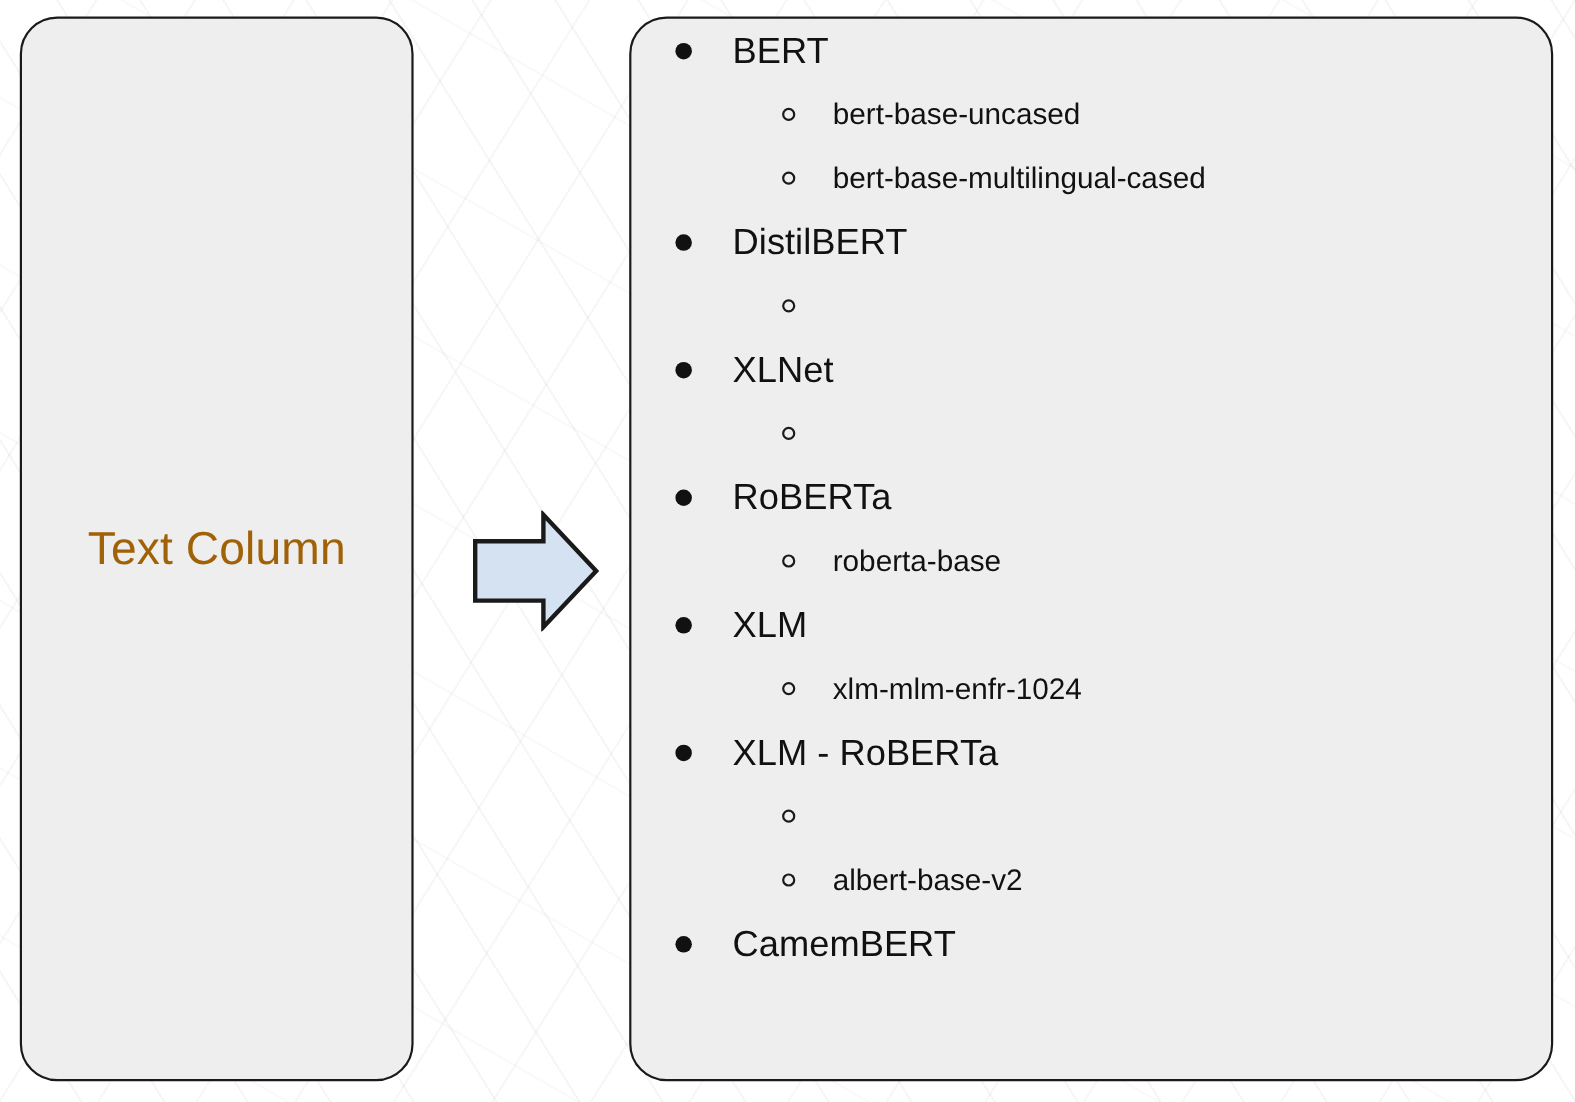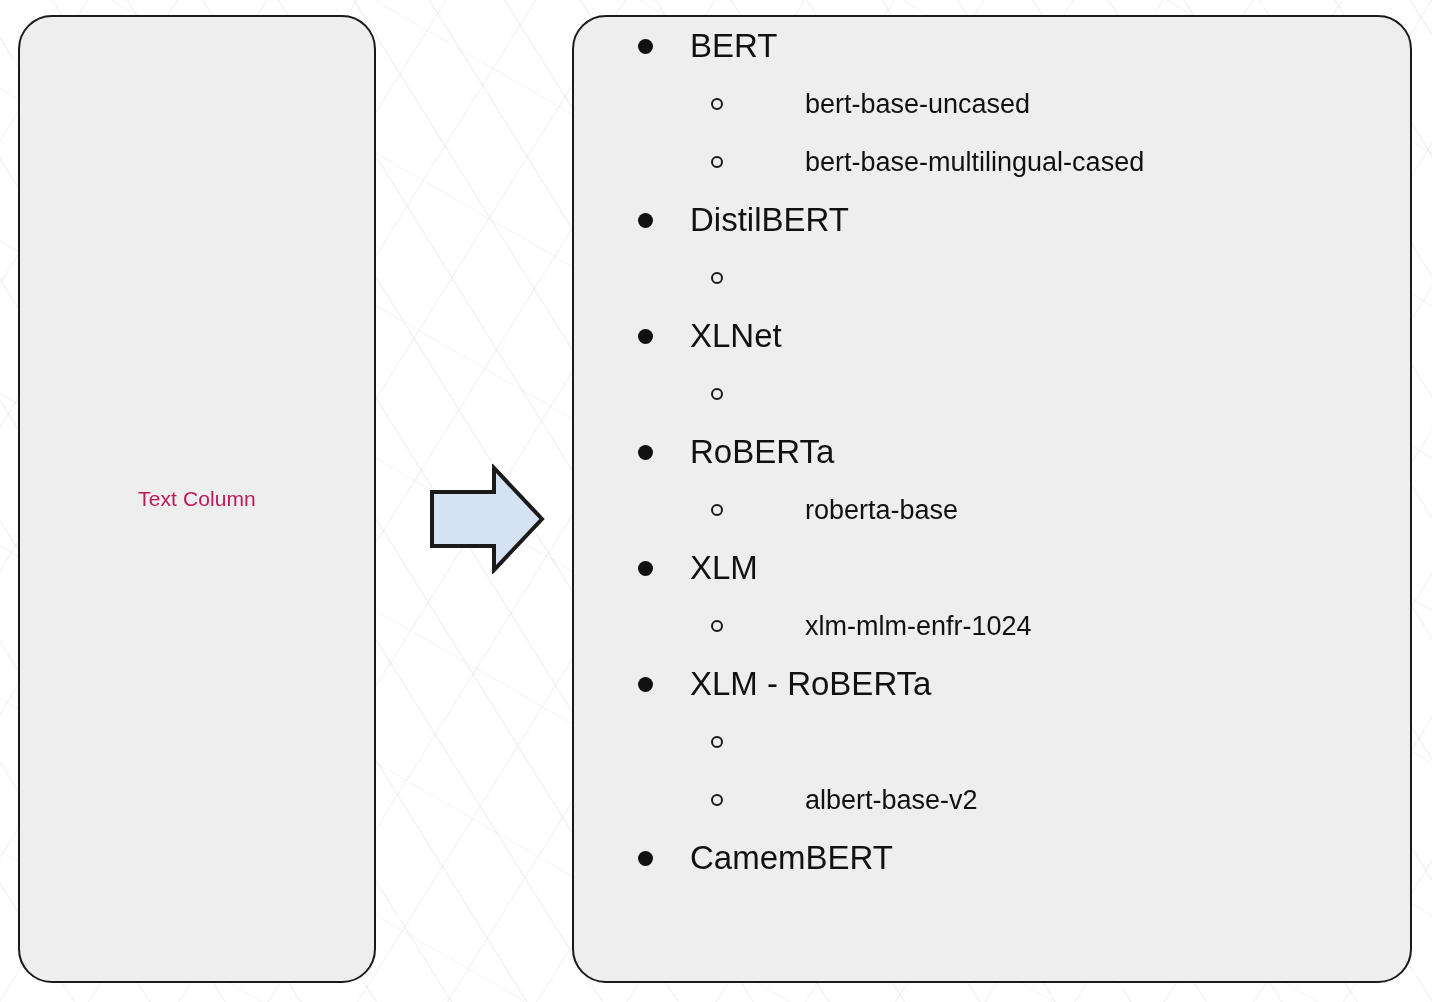--- a/index.html
+++ b/index.html
@@ -47,22 +47,22 @@
   #left-panel {
     left: 18px;
     top: 15px;
     width: 358px;
     height: 968px;
     display: flex;
     align-items: center;
     justify-content: center;
   }
   #left-panel-label {
-    font-size: 21px;
-    color: #be185d;
+    font-size: 42px;
+    color: #a16207;
     letter-spacing: 0.1px;
     white-space: nowrap;
   }
 
   
   #flow-arrow {
     position: absolute;
     left: 428px;
     top: 464px;
     width: 118px;
@@ -91,40 +91,39 @@
     position: relative;
     box-sizing: border-box;
     display: flex;
     align-items: center;
     white-space: nowrap;
   }
 
   
   .lvl1 {
     height: 58px;
-    padding-left: 64px;
+    padding-left: 40px;
     font-size: 33px;
     color: #111111;
   }
   .lvl1 .bullet {
     width: 15px;
     height: 15px;
     border-radius: 50%;
     background: #111111;
     flex: 0 0 auto;
     margin-right: 37px;
   }
 
   
   .lvl2 {
     height: 58px;
     padding-left: 137px;
     font-size: 27px;
     color: #111111;
-    gap: 48px;
   }
   .lvl2 .bullet {
     width: 12px;
     height: 12px;
     border-radius: 50%;
     background: transparent;
     border: 2px solid #1a1a1a;
     box-sizing: border-box;
     flex: 0 0 auto;
     margin-right: 34px;

